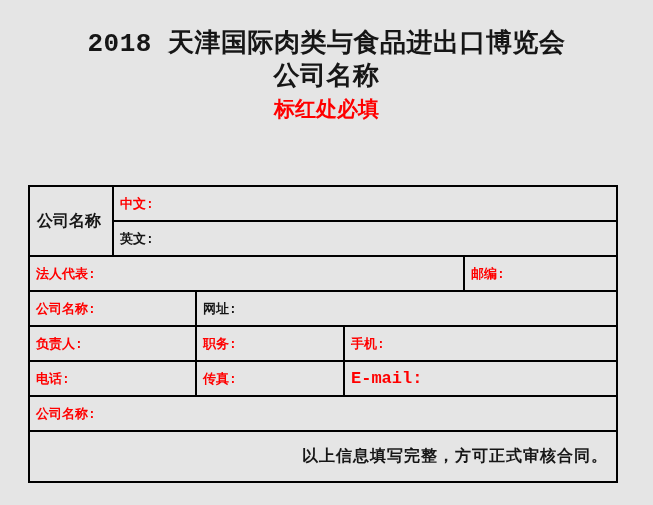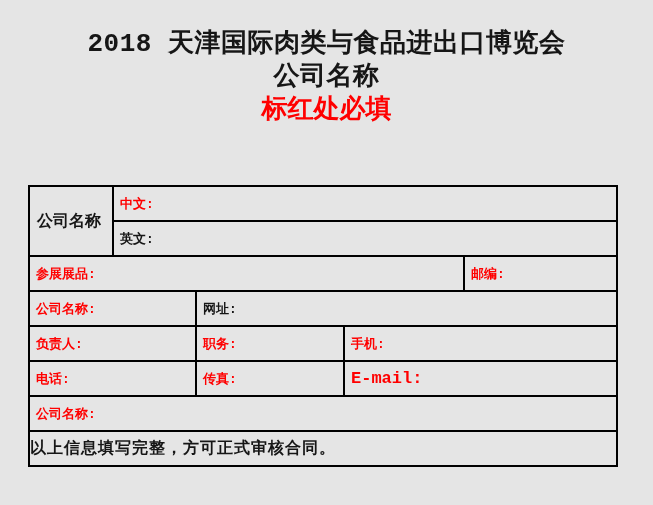--- a/index.html
+++ b/index.html
@@ -20,21 +20,21 @@
     text-align: center;
   }
   .title-line {
     font-size: 26px;
     line-height: 33px;
     font-weight: bold;
     color: #161616;
     letter-spacing: 0.5px;
   }
   .notice-line {
-    font-size: 26px;
+    font-size: 21px;
     line-height: 33px;
     font-weight: bold;
     color: var(--required-red, #ff0000);
   }
   table.form {
     margin: 58px 0 15px 28px;
     width: 588px;
     table-layout: fixed;
     border-collapse: collapse;
   }
@@ -53,23 +53,23 @@
     color: var(--required-red, #ff0000);
   }
   table.form td.company {
     font-size: 16px;
     padding-left: 7px;
   }
   table.form td.latin {
     font-size: 17px;
   }
   table.form td.footer-cell {
-    text-align: left;
+    text-align: right;
     font-size: 16px;
-    padding: 0;
+    padding: 8px;
     letter-spacing: 1px;
   }
 </style>
 </head>
 <body>
 
 <div class="page">
 
   <div class="title-block">
     <div class="title-line">2018 天津国际肉类与食品进出口博览会</div>
@@ -87,21 +87,21 @@
     </colgroup>
     <tbody>
       <tr>
         <td rowspan="2" class="company">公司名称</td>
         <td colspan="4" class="red">中文:</td>
       </tr>
       <tr>
         <td colspan="4">英文:</td>
       </tr>
       <tr>
-        <td colspan="4" class="red">参展展品:</td>
+        <td colspan="4" class="red">法人代表:</td>
         <td class="red">邮编:</td>
       </tr>
       <tr>
         <td colspan="2" class="red">公司名称:</td>
         <td colspan="3">网址:</td>
       </tr>
       <tr>
         <td colspan="2" class="red">负责人:</td>
         <td class="red">职务:</td>
         <td colspan="2" class="red">手机:</td>

